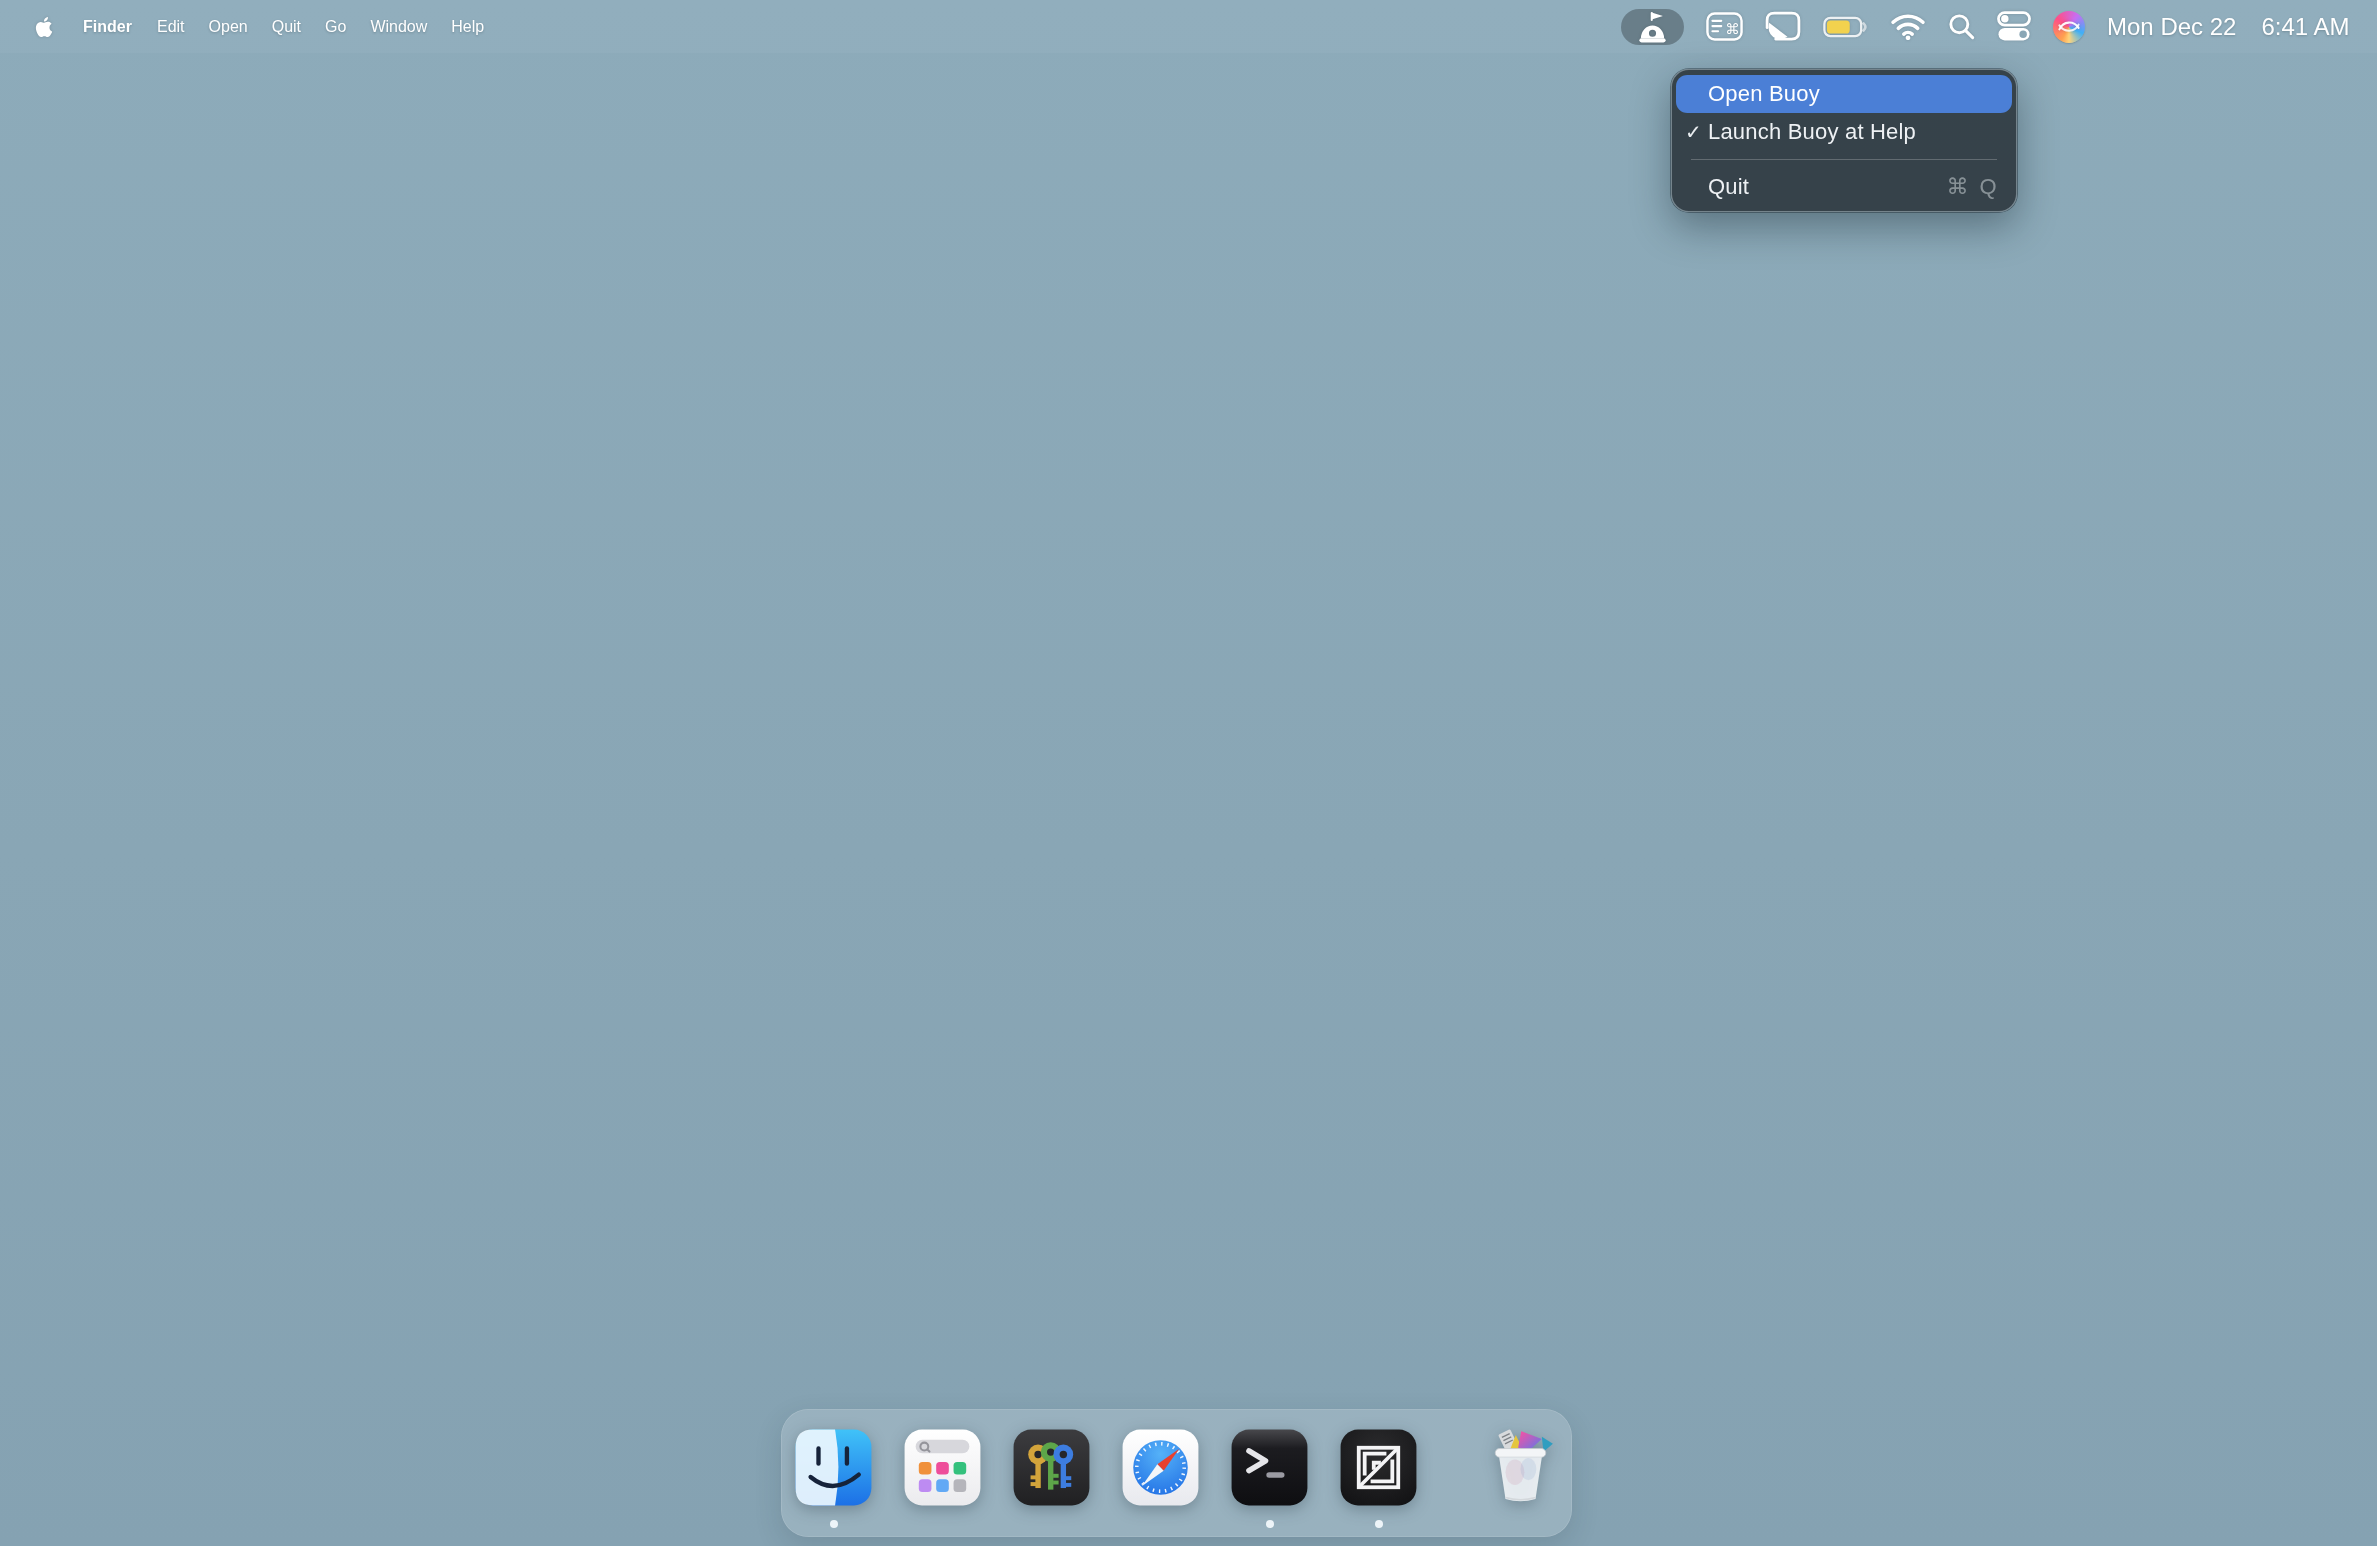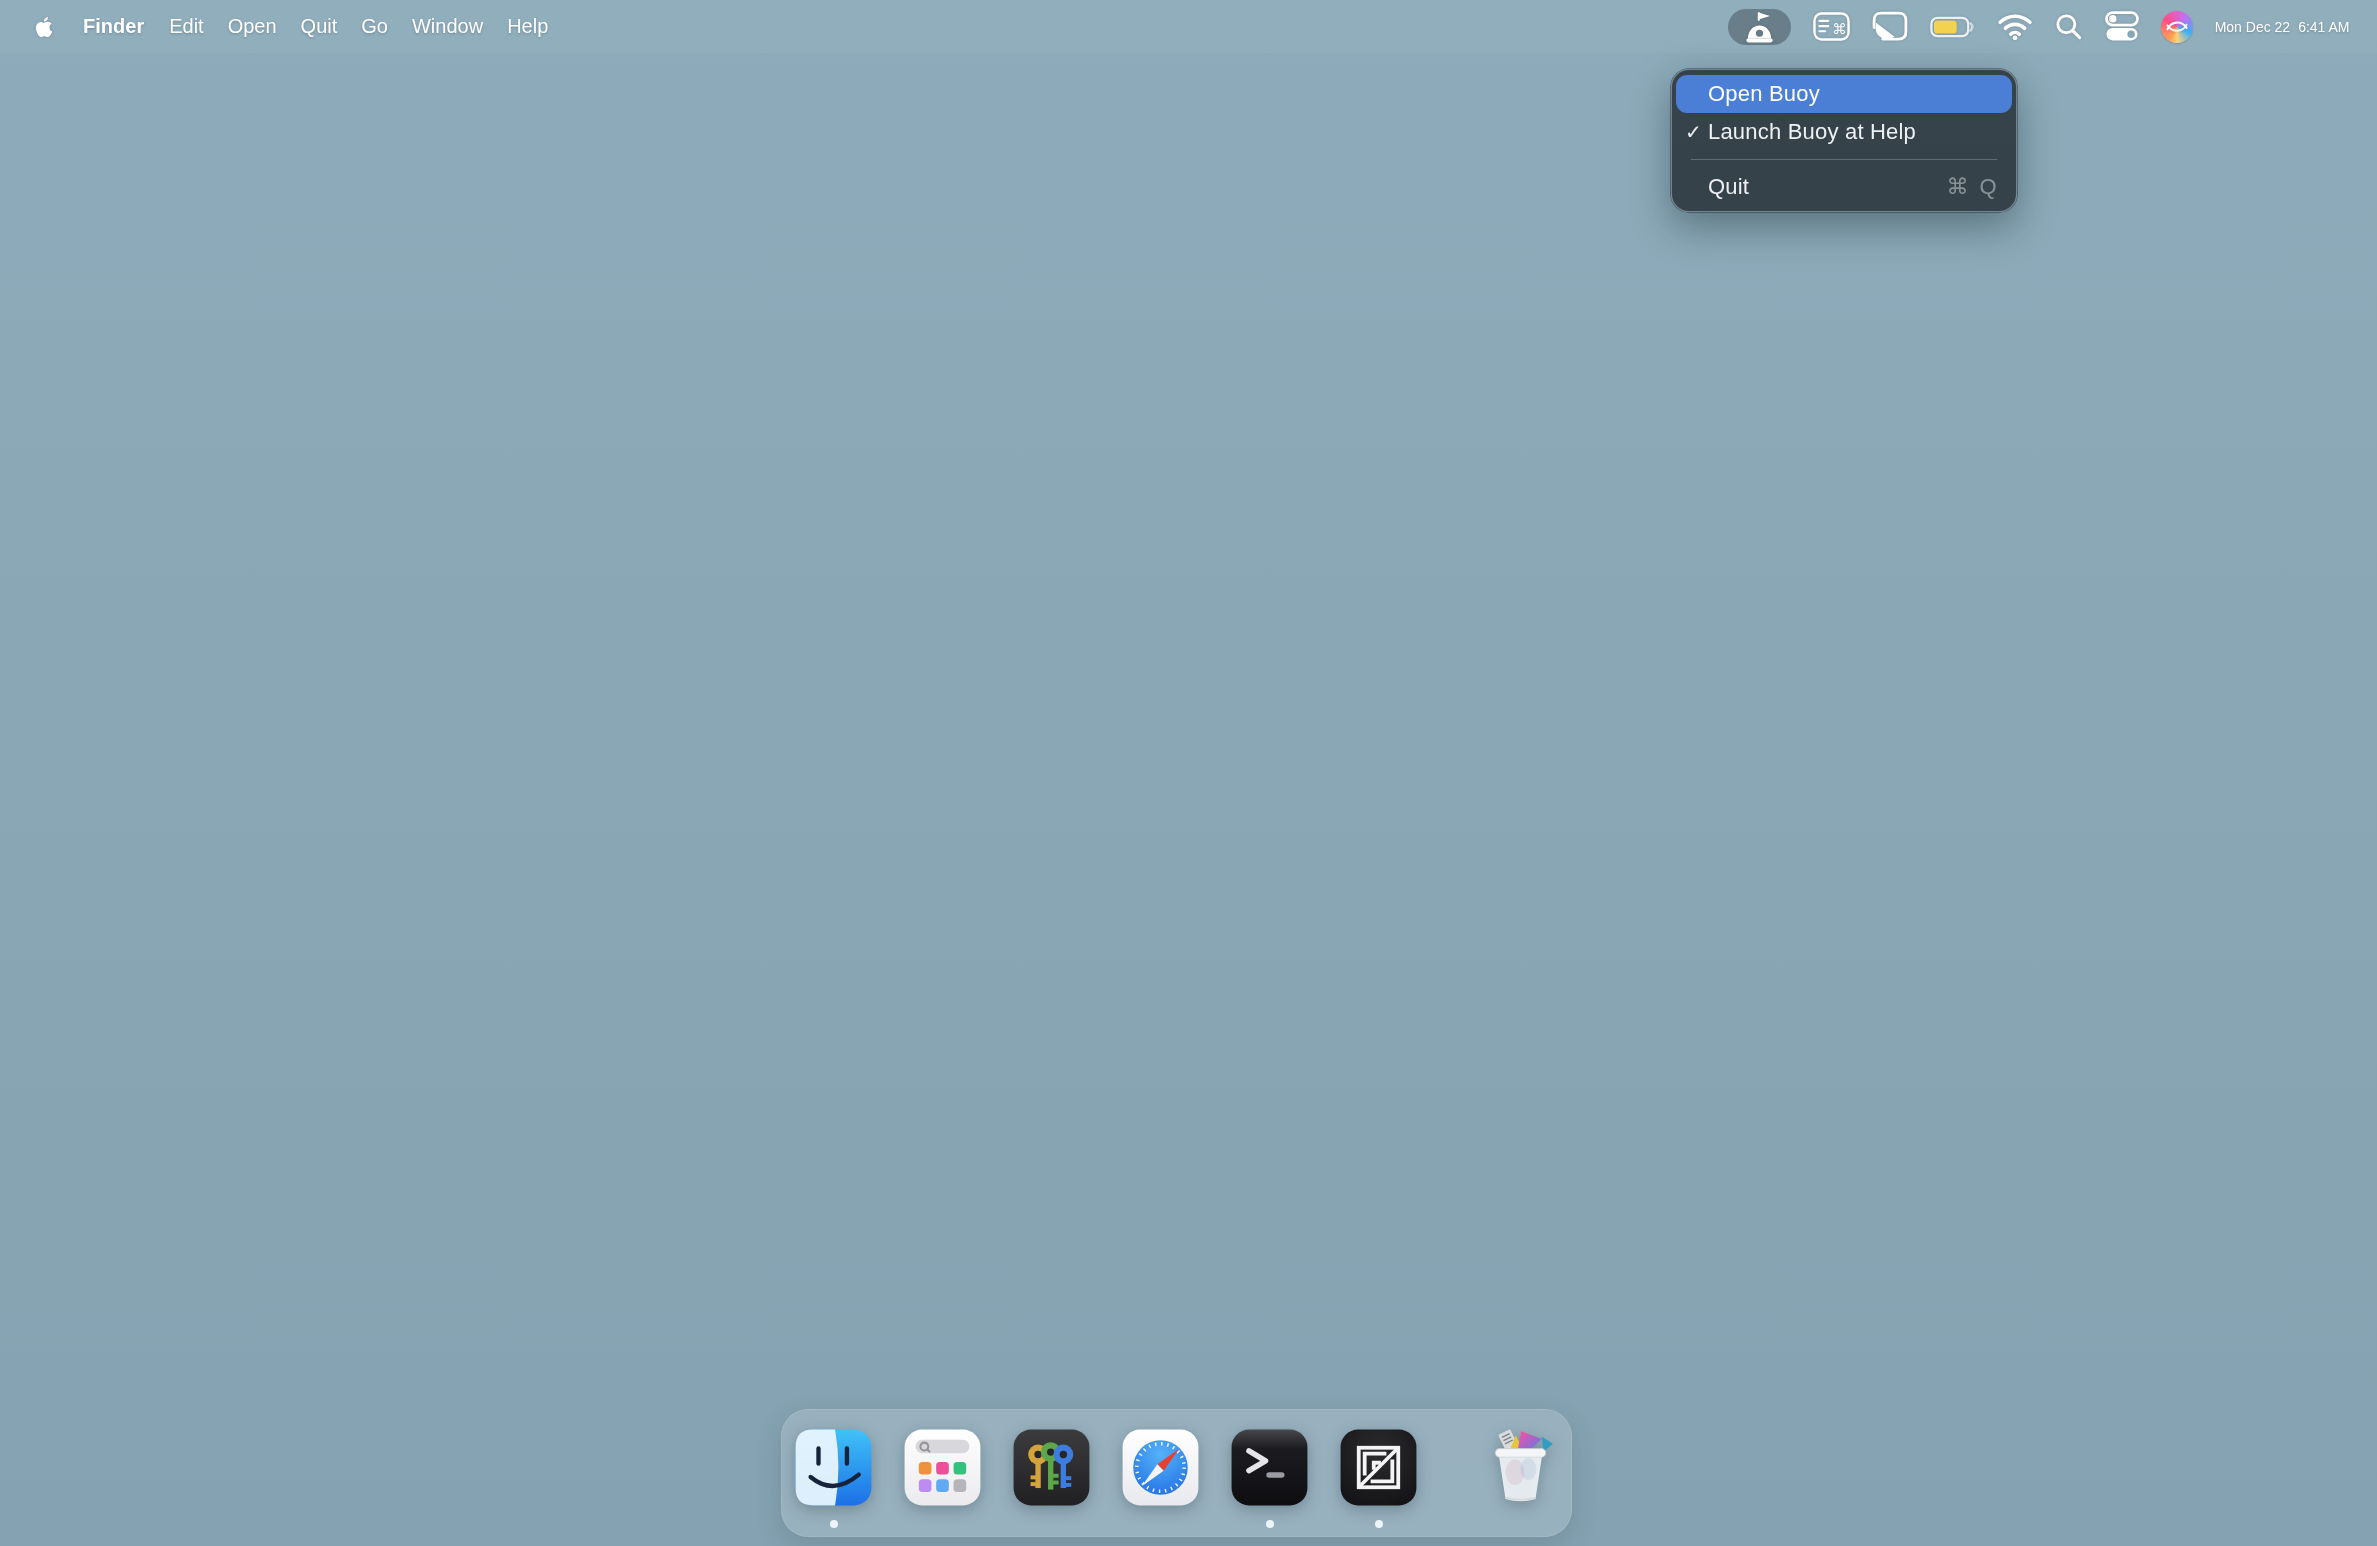--- a/index.html
+++ b/index.html
@@ -14,39 +14,39 @@
   
   .menubar{
     position:absolute; top:0; left:0; right:0; height:53px;
     display:flex; justify-content:space-between; align-items:center;
     color:#ffffff; background:rgba(255,255,255,0.045);
   }
   .menubar-left{ display:flex; align-items:center; padding-left:29px; height:100%; }
   .mb-apple{ display:flex; align-items:center; padding:0 4.9px; margin-right:11.3px; height:100%; }
   .mb-apple svg{ width:20px; height:24px; fill:#fff; filter:drop-shadow(0 0.8px 1.6px rgba(0,0,0,0.18)); }
   .mb-item{
-    font-size:20px; line-height:53px; padding:0 12px; white-space:nowrap;
+    font-size:16px; line-height:53px; padding:0 12px; white-space:nowrap;
     text-shadow:0 0.8px 2.4px rgba(30,45,55,0.28); cursor:default;
   }
   .mb-item.appname{ font-weight:bold; padding:0 13px; }
   .menubar-right{ display:flex; align-items:center; gap:22px; padding-right:27.5px; height:100%; }
   .status-item{ display:flex; align-items:center; justify-content:center; height:100%; }
   .status-item svg{ display:block; filter:drop-shadow(0 0.8px 1.6px rgba(30,45,55,0.22)); }
   .buoy-highlight{
     width:63px; height:36px; border-radius:18px;
     background:rgba(28,34,38,0.34);
     display:flex; align-items:center; justify-content:center;
   }
   .siri-circle{
     width:32px; height:32px; border-radius:50%;
     background:conic-gradient(from 210deg,#ffa14f,#ff4f86 95deg,#c86df2 185deg,#3fb0f7 265deg,#ffd37a 330deg,#ffa14f);
     position:relative; box-shadow:0 0.8px 1.6px rgba(30,45,55,0.25);
   }
   .siri-circle svg{ position:absolute; inset:0; }
-  .clock{ display:flex; align-items:flex-end; gap:8px; font-size:14px; text-shadow:0 0.8px 2.4px rgba(30,45,55,0.28); white-space:nowrap; }
+  .clock{ display:flex; align-items:flex-end; gap:25px; font-size:24px; text-shadow:0 0.8px 2.4px rgba(30,45,55,0.28); white-space:nowrap; }
 
   
   .dropdown{
     position:absolute; left:1671px; top:69px; width:346px;
     background:var(--menu-bg,rgba(52,63,70,0.97));
     border:0.8px solid rgba(170,185,195,0.55);
     border-radius:18px;
     box-shadow:0 0 0 0.8px rgba(10,20,26,0.45), 0 14.6px 39px rgba(10,25,35,0.38);
     padding:4.9px 4px;
     color:var(--menu-text,#eef1f4);

